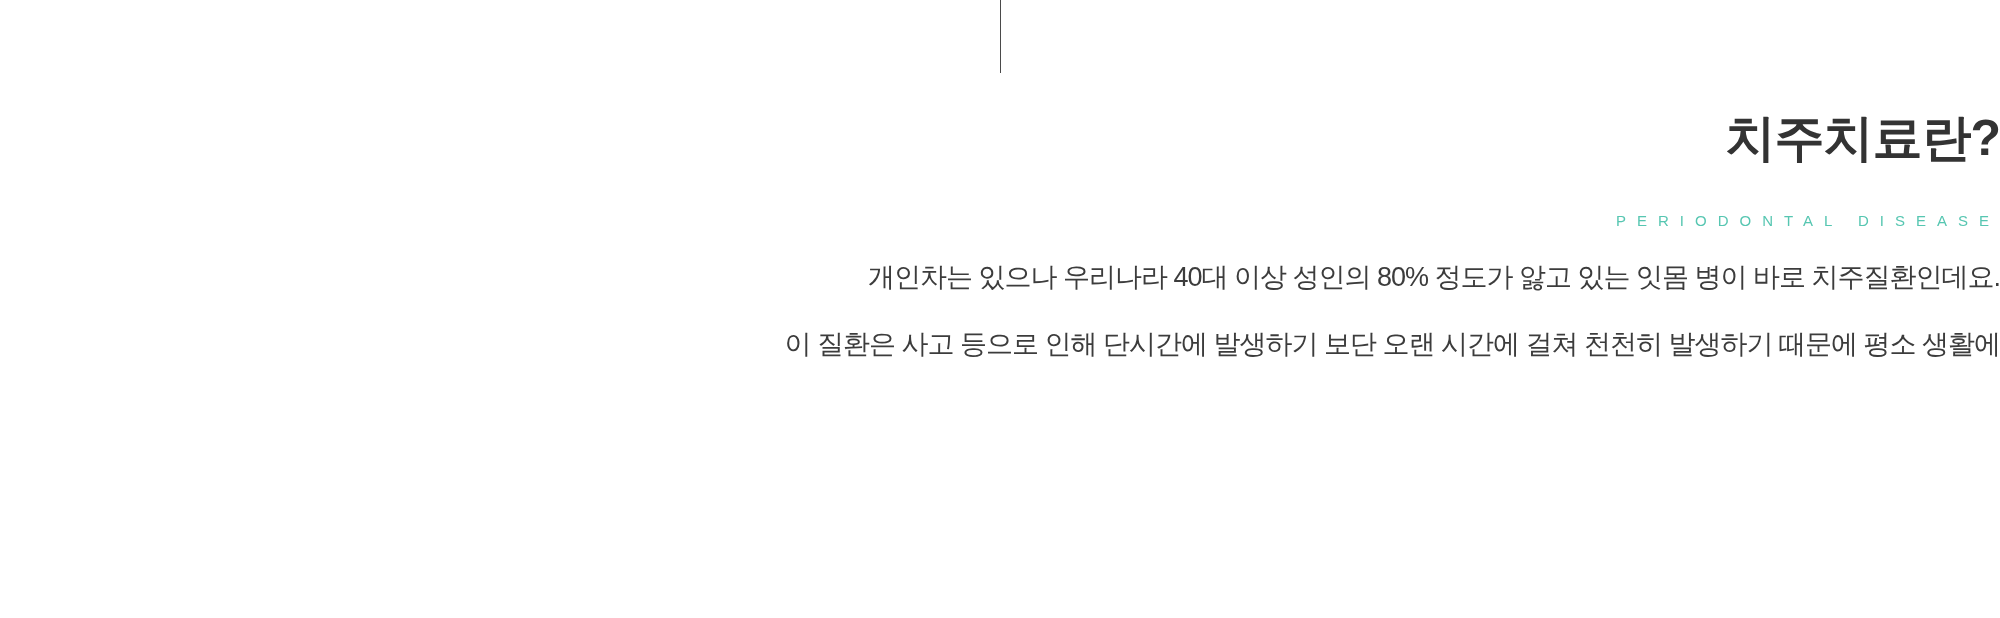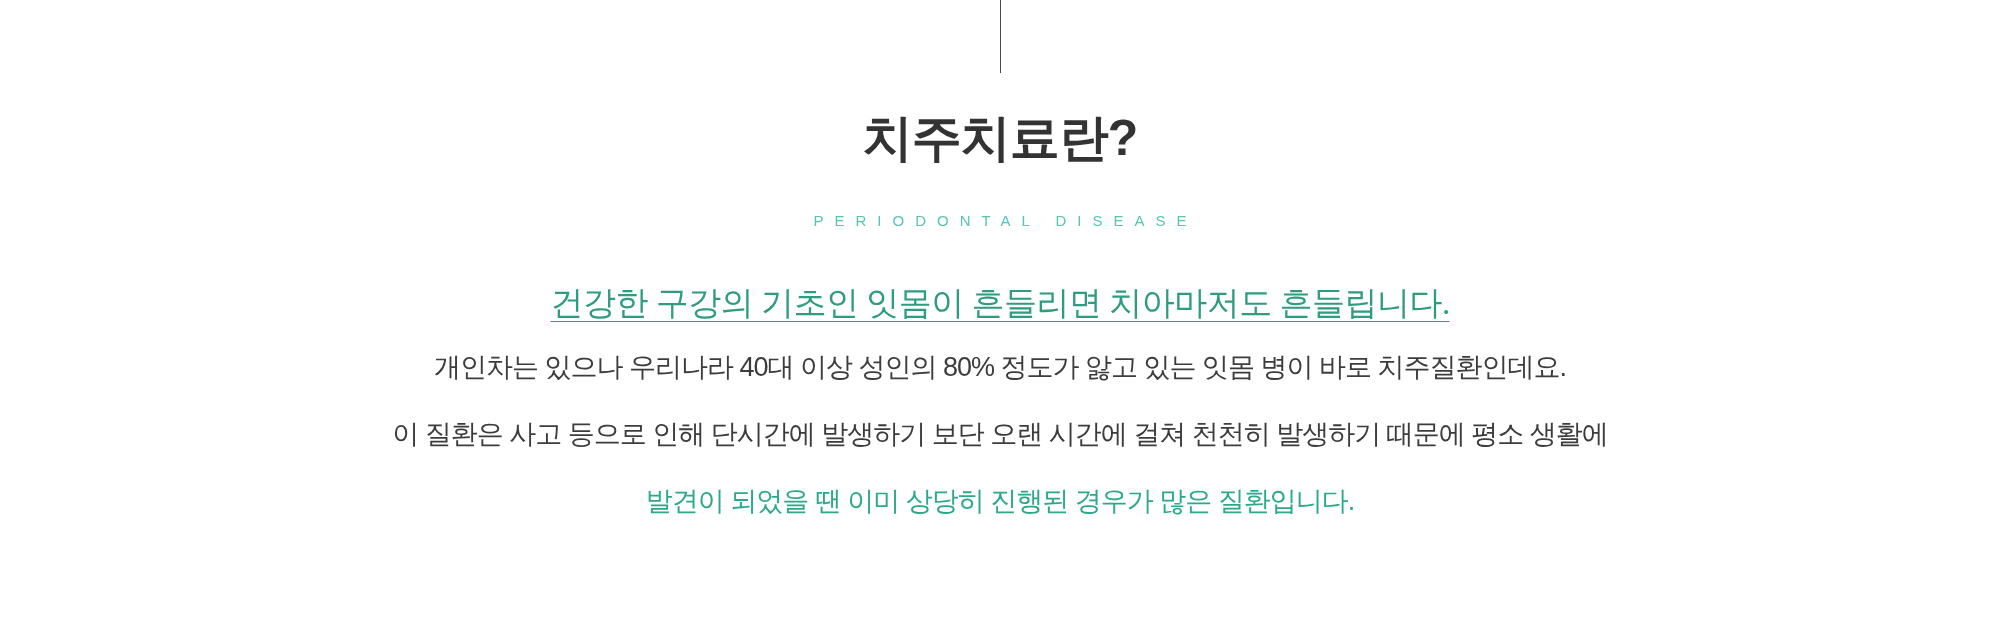--- a/index.html
+++ b/index.html
@@ -11,21 +11,21 @@
     width: 2000px;
     height: 618px;
     overflow: hidden;
     font-family: "Liberation Sans", sans-serif;
     -webkit-font-smoothing: antialiased;
   }
   .section {
     width: 2000px;
     height: 610px;
     position: relative;
-    text-align: center;
+    text-align: right;
   }
   .top-divider {
     width: 1px;
     height: 73px;
     margin: 0 auto;
     background: var(--divider-color, #4a4a4a);
   }
   .section-title {
     margin: 38px 0 0 0;
     font-size: 50px;
@@ -79,23 +79,19 @@
 <body style="background: rgb(255, 255, 255);">
 
 <div class="section">
 
   <div class="top-divider"></div>
 
   <h1 class="section-title">치주치료란?</h1>
 
   <div class="section-subtitle">PERIODONTAL DISEASE</div>
 
-  <div class="tagline-wrap">
-    <span class="tagline">건강한 구강의 기초인 잇몸이 흔들리면 치아마저도 흔들립니다.</span>
-  </div>
 
   <p class="body-paragraph">
     <span class="body-line">개인차는 있으나 우리나라 40대 이상 성인의 80% 정도가 앓고 있는 잇몸 병이 바로 치주질환인데요.</span>
     <span class="body-line">이 질환은 사고 등으로 인해 단시간에 발생하기 보단 오랜 시간에 걸쳐 천천히 발생하기 때문에 평소 생활에</span>
-    <span class="body-line emphasis">발견이 되었을 땐 이미 상당히 진행된 경우가 많은 질환입니다.</span>
   </p>
 
 </div>
 
 </body></html>

